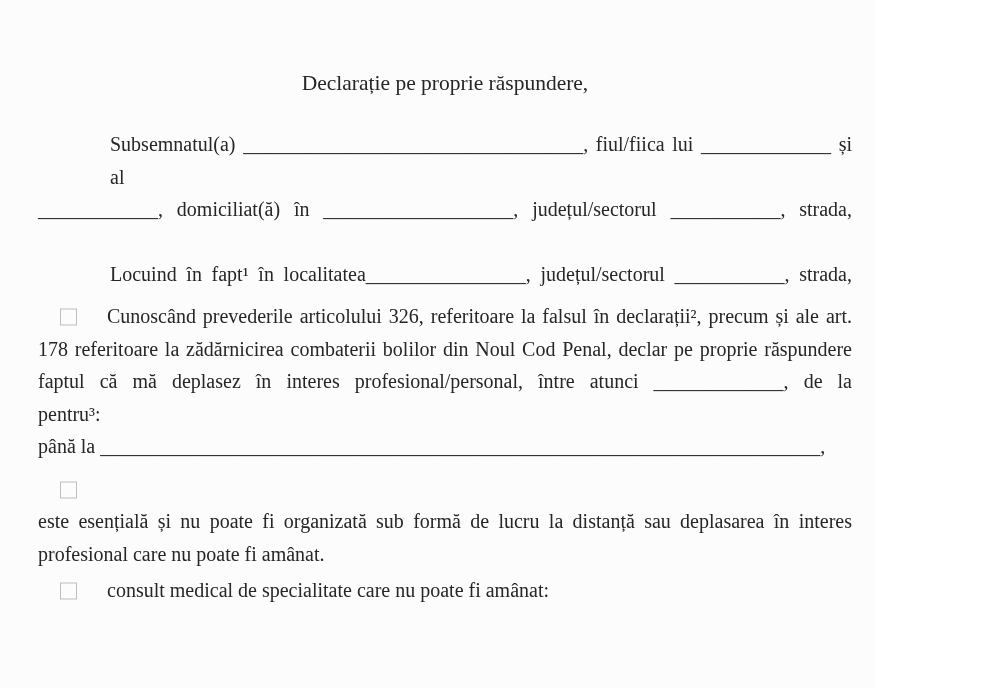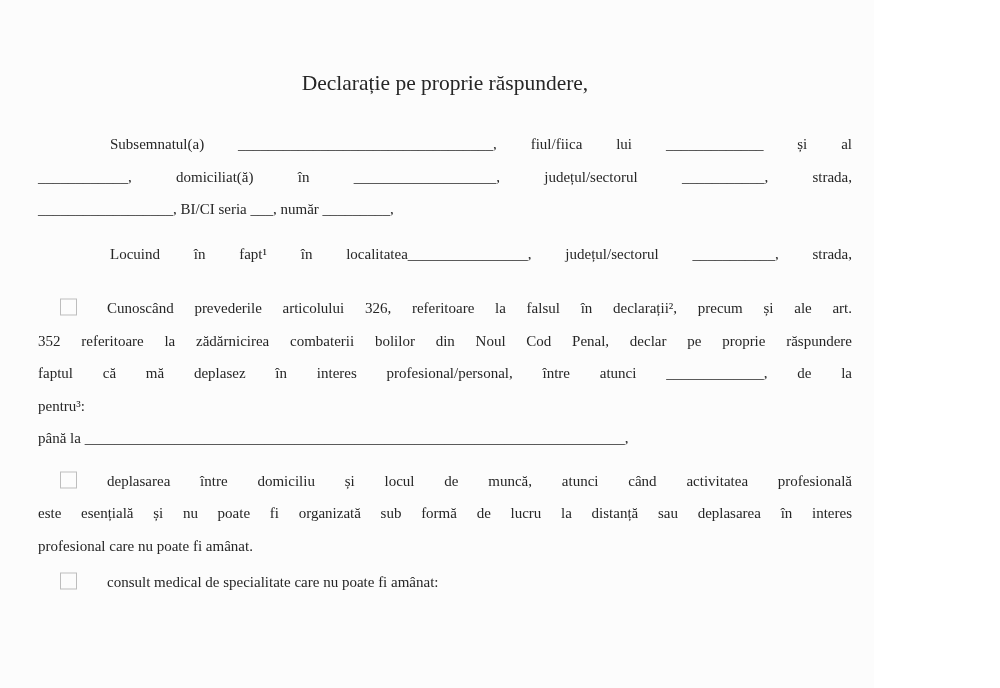--- a/index.html
+++ b/index.html
@@ -22,26 +22,26 @@
   }
   .title {
     font-size: 21.5px;
     line-height: 34px;
     text-align: center;
     font-weight: normal;
     margin: 0;
   }
   .para { margin: 0; }
   .p1 { margin-top: 28px; }
-  .p2 { margin-top: 12px; }
-  .p3 { margin-top: 22px; }
+  .p2 { margin-top: 32px; }
+  .p3 { margin-top: 10px; }
   .b1 { margin-top: 10px; }
   .b2 { margin-top: 4px; }
   .line {
-    font-size: 15px;
+    font-size: 20px;
     line-height: 32.5px;
   }
   .just {
     text-align: justify;
     text-align-last: justify;
   }
   .left { text-align: left; }
   .ind  { padding-left: 72px; }
   .cbind { padding-left: 22px; }
   .cb {
@@ -59,37 +59,36 @@
 <body>
 
 <div class="page">
   <div class="doc">
 
     <h1 class="title">Declarație pe proprie răspundere,</h1>
 
     <div class="para p1">
       <div class="line just ind">Subsemnatul(a) __________________________________, fiul/fiica lui _____________ și al</div>
       <div class="line just">____________, domiciliat(ă) în ___________________, județul/sectorul ___________, strada,</div>
-      <div class="line left">__________________, BI/CI seria ___, număr _________,</div>
     </div>
 
     <div class="para p2">
       <div class="line just ind">Locuind în fapt¹ în localitatea________________, județul/sectorul ___________, strada,</div>
     </div>
 
     <div class="para p3">
       <div class="line just cbind"><span class="cb"></span><span>Cunoscând prevederile articolului 326, referitoare la falsul în declarații², precum și ale art.</span></div>
-      <div class="line just">352 referitoare la zădărnicirea combaterii bolilor din Noul Cod Penal, declar pe proprie răspundere</div>
+      <div class="line just">178 referitoare la zădărnicirea combaterii bolilor din Noul Cod Penal, declar pe proprie răspundere</div>
       <div class="line just">faptul că mă deplasez în interes profesional/personal, între atunci _____________, de la</div>
       <div class="line left">pentru³:</div>
       <div class="line left">până la ________________________________________________________________________,</div>
     </div>
 
     <div class="para b1">
-      <div class="line just cbind"><span class="cb"></span><span>deplasarea între domiciliu și locul de muncă, atunci când activitatea profesională</span></div>
+      <div class="line just cbind"><span class="cb"></span></div>
       <div class="line just">este esențială și nu poate fi organizată sub formă de lucru la distanță sau deplasarea în interes</div>
       <div class="line left">profesional care nu poate fi amânat.</div>
     </div>
 
     <div class="para b2">
       <div class="line left cbind"><span class="cb"></span><span>consult medical de specialitate care nu poate fi amânat:</span></div>
     </div>
 
   </div>
 </div>

